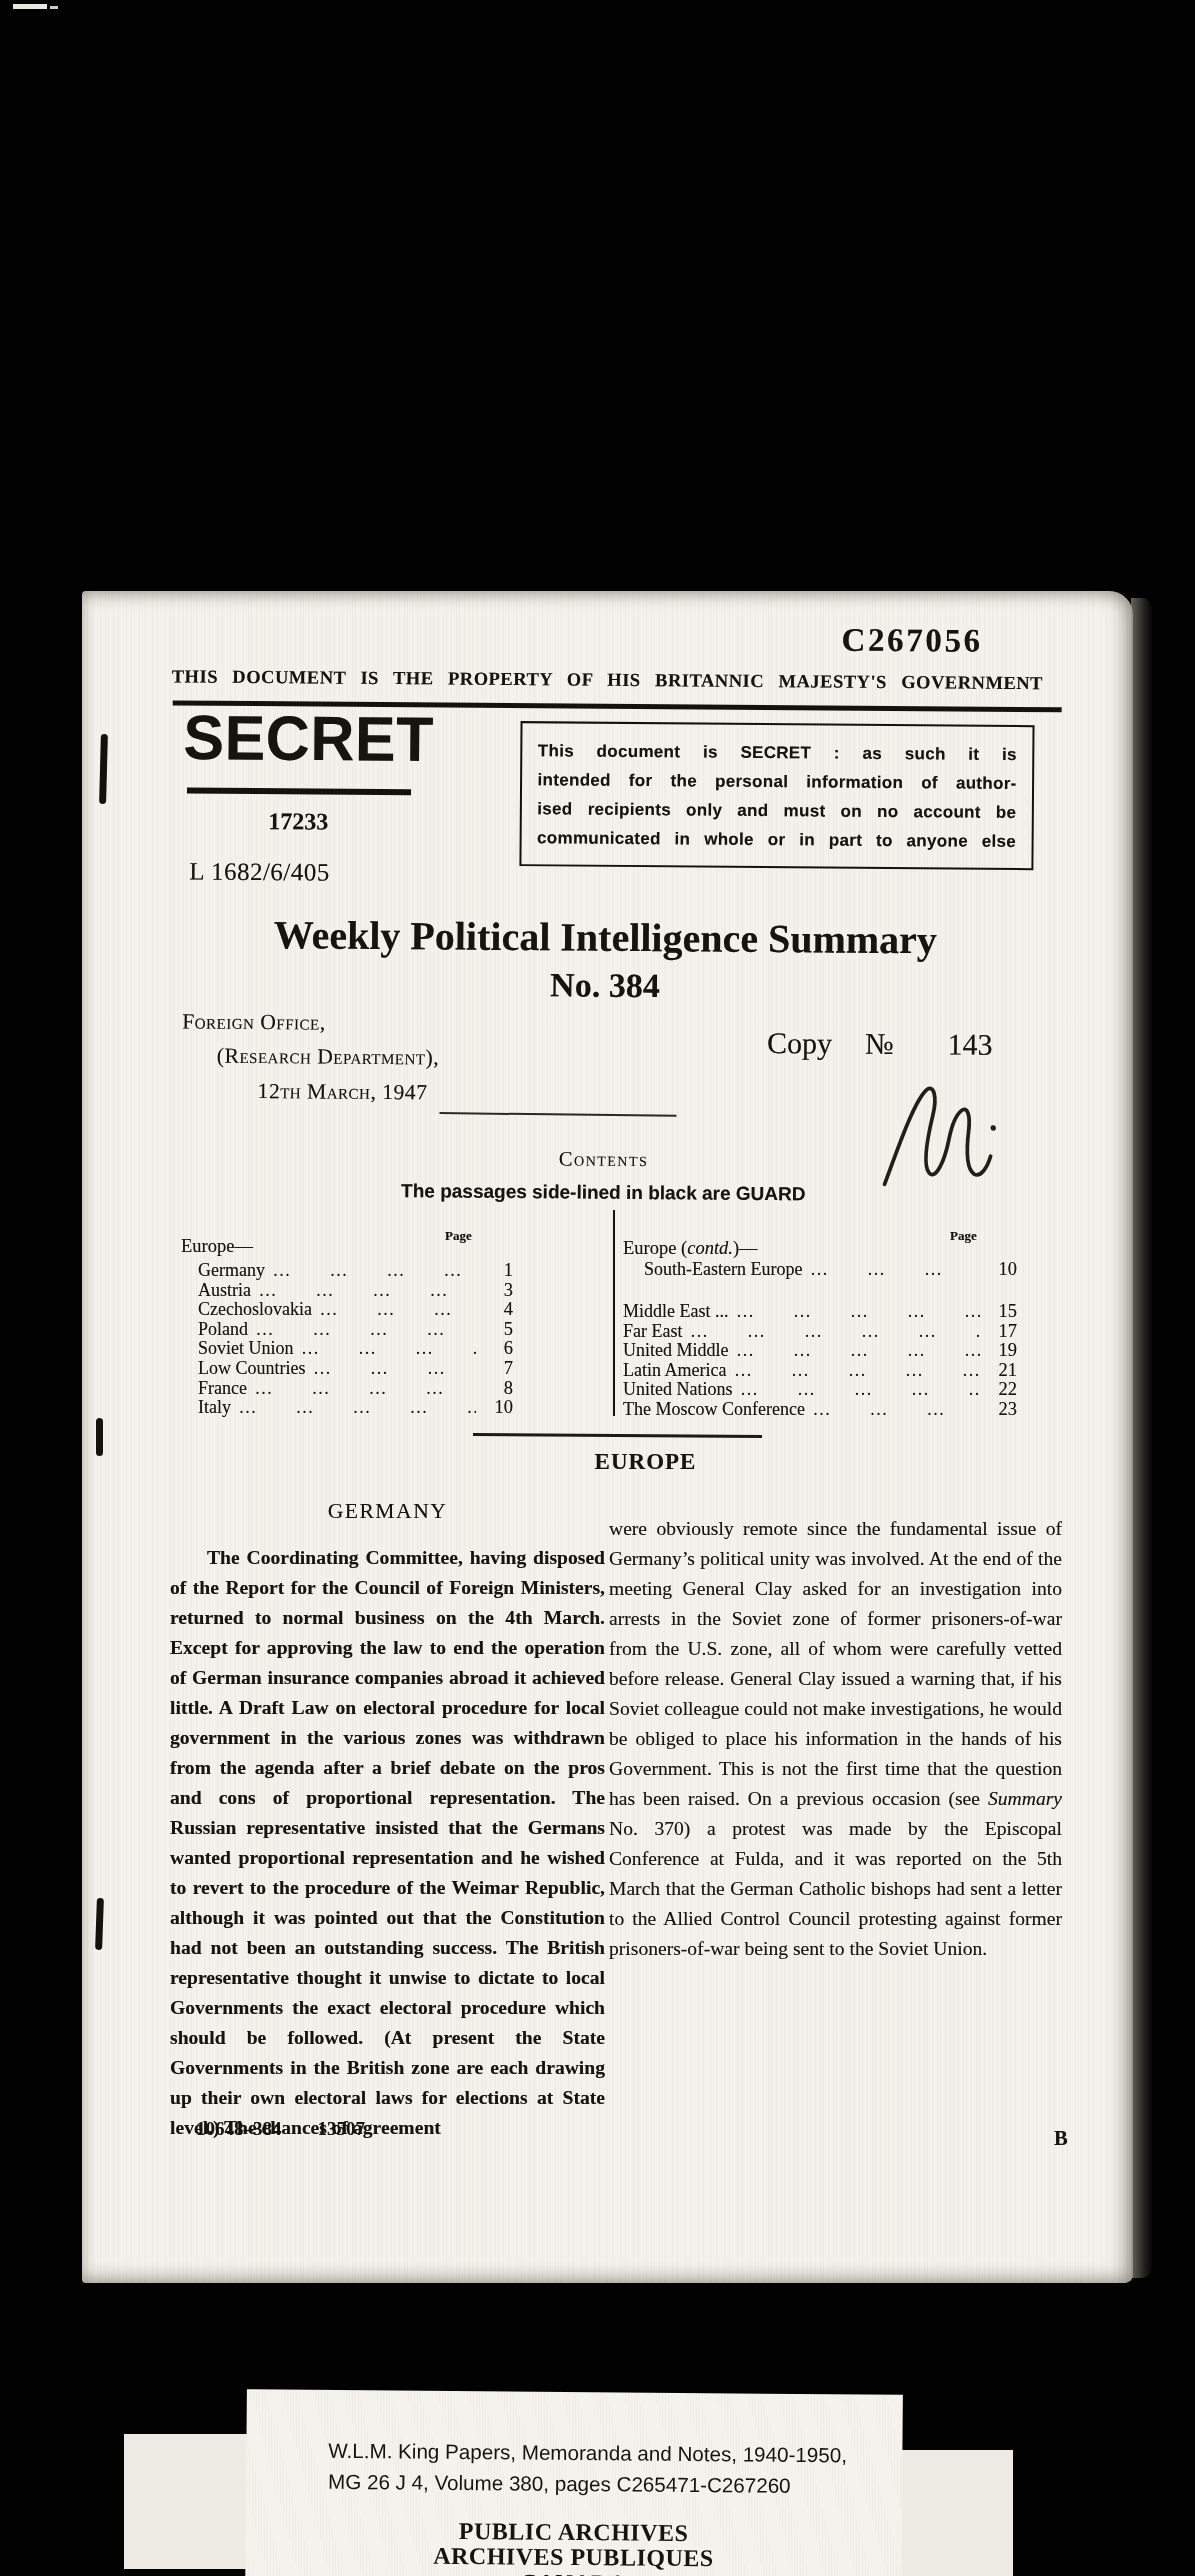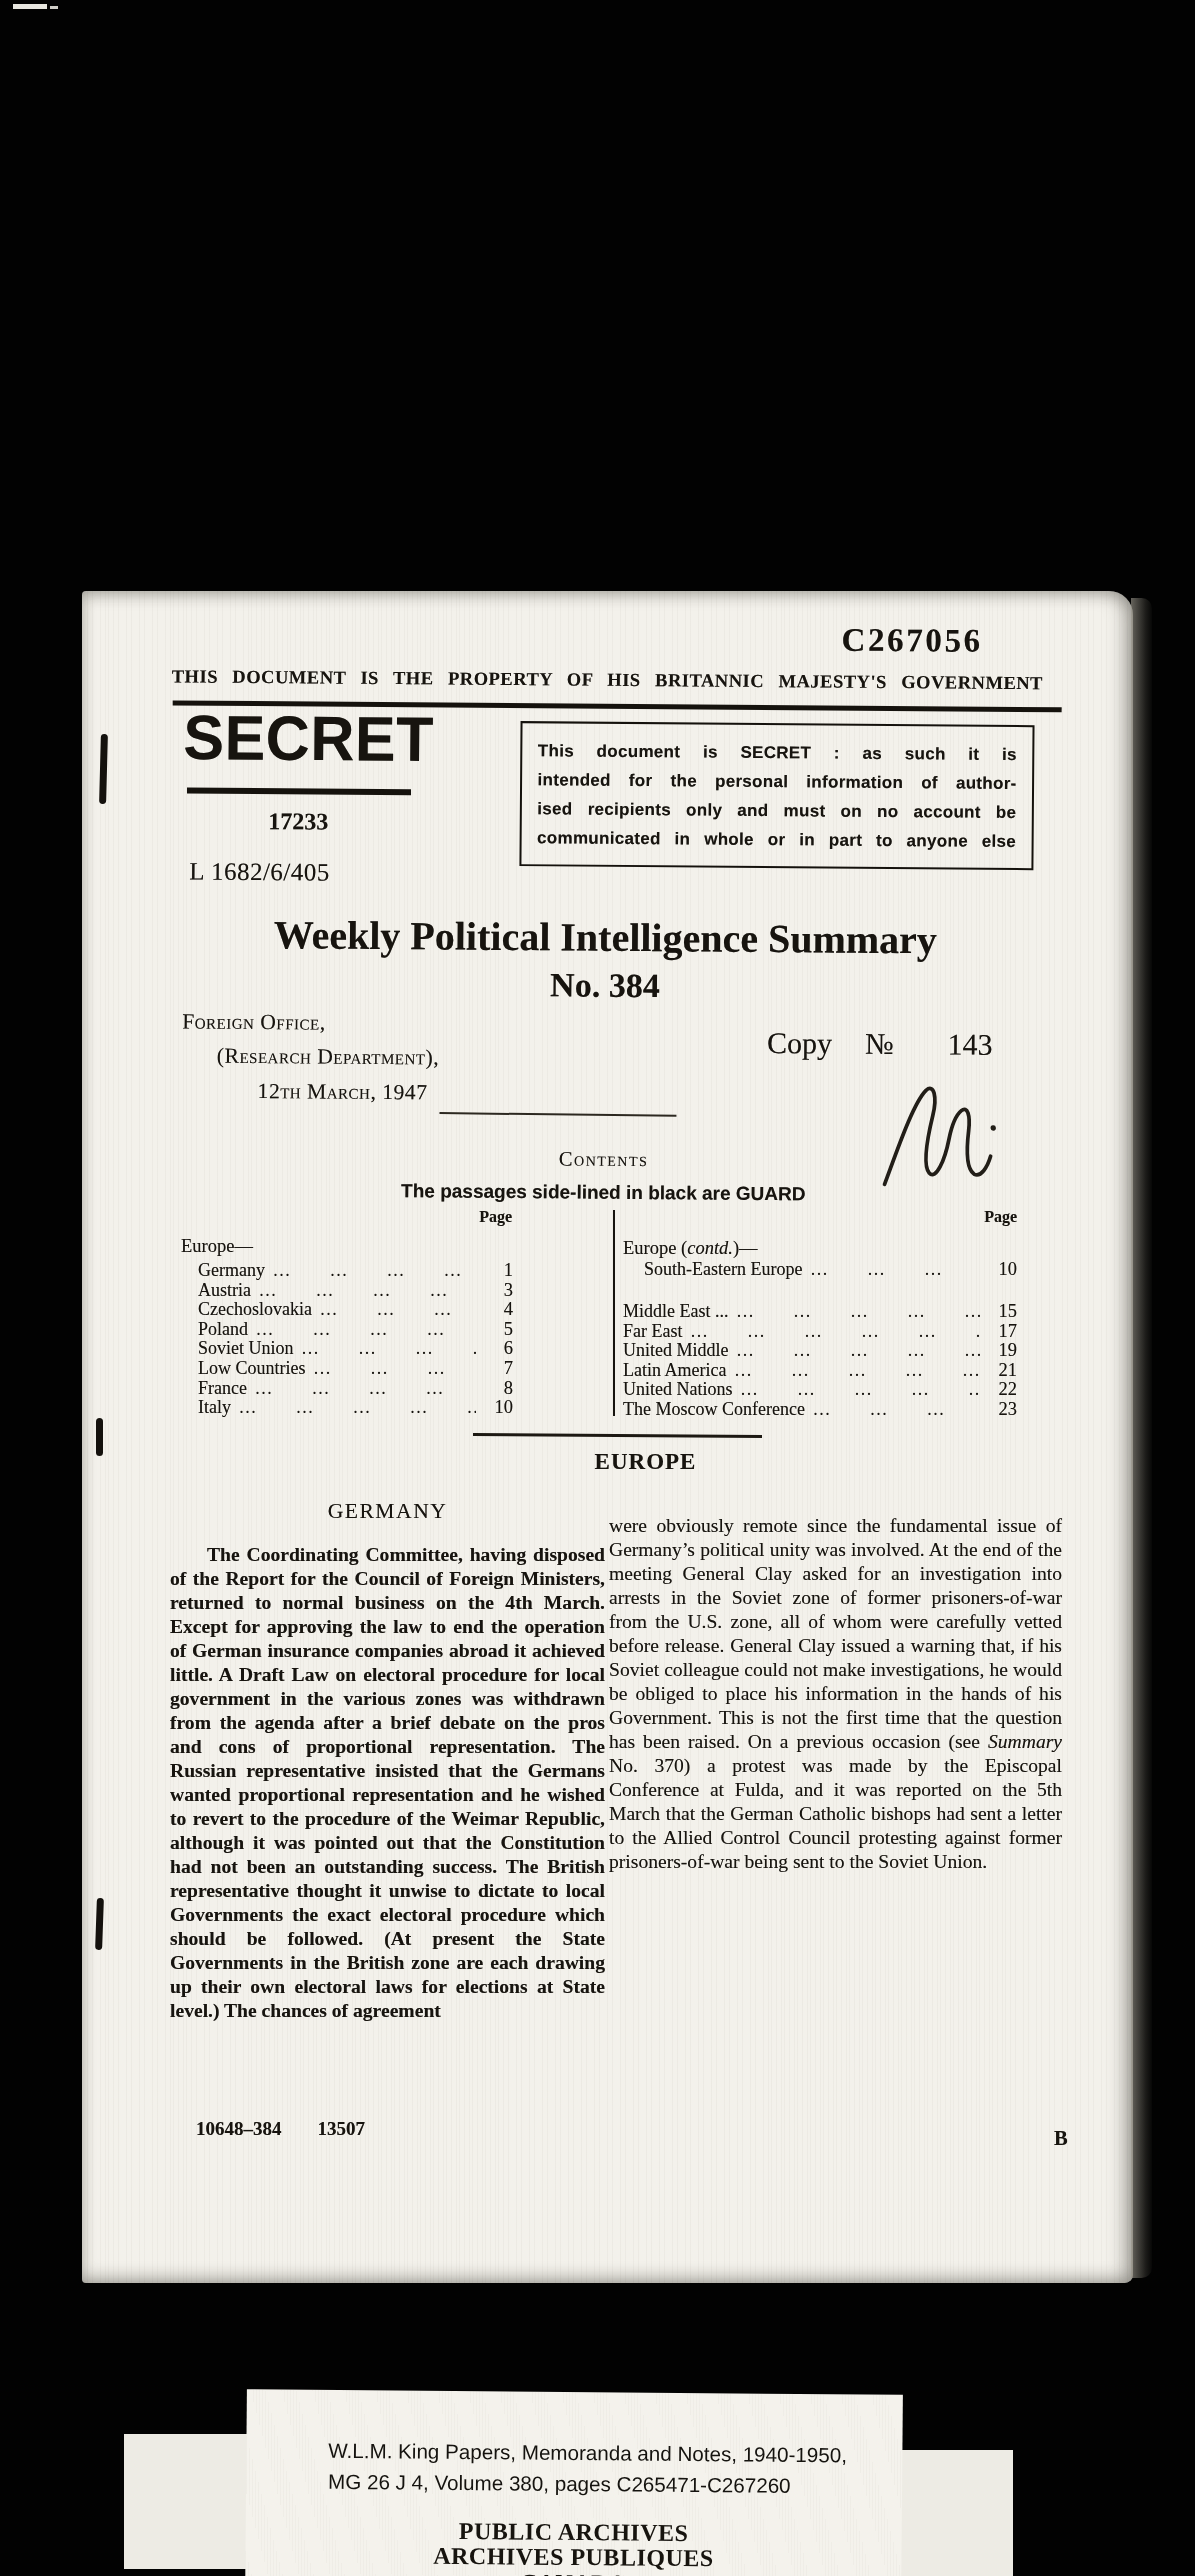--- a/index.html
+++ b/index.html
@@ -54,34 +54,34 @@
 
   .signature{left:792px;top:472px;width:129px;height:134px;transform:rotate(-6deg);}
 
   .divider-short{left:361px;top:519px;width:237px;height:2.1px;background:#2c2820;transform:rotate(0.2deg);}
 
   .contents-heading{left:0;top:553px;width:100%;text-align:center;
         font-variant:small-caps;font-size:20.6px;letter-spacing:1.5px;}
   .guard-note{left:0;top:587px;width:100%;text-align:center;font-weight:700;font-size:19px;}
 
   .toc-divider{left:531px;top:619px;width:1.5px;height:206px;background:#17140f;}
-  .toc-pagehdr{top:617px;width:67px;text-align:right;font-size:16px;font-weight:700;}
+  .toc-pagehdr{top:637px;width:67px;font-size:13px;font-weight:700;}
   .toc-group{font-size:18.5px;}
   .toc-rows{display:block;}
   .toc-row{display:flex;align-items:baseline;height:19.6px;font-size:18px;}
   .toc-leader{flex:1;overflow:hidden;white-space:nowrap;padding:0 4.1px 0 8.2px;letter-spacing:1.5px;}
   .toc-page{width:37px;text-align:right;font-size:18.5px;}
 
   .mid-rule{left:391px;top:843px;width:289px;height:2.6px;background:#1d1913;transform:rotate(0.35deg);}
   .europe-heading{left:409px;top:858px;width:309px;text-align:center;font-weight:700;font-size:23px;letter-spacing:1px;}
   .germany-heading{left:88px;top:908px;width:435px;text-align:center;font-size:21.6px;letter-spacing:1.5px;}
 
   .col-left{left:88px;top:952px;width:435px;font-weight:bold;}
   .col-right{left:527px;top:923px;width:453px;}
-  .body-text{font-size:19.6px;line-height:24px;text-align:justify;margin:0;}
+  .body-text{font-size:19.6px;line-height:30px;text-align:justify;margin:0;}
   .indent{text-indent:37px;}
 
   .print-code{left:114px;top:1527px;font-weight:700;font-size:19px;white-space:nowrap;}
   .print-code .gap{display:inline-block;width:36px;}
   .sig-letter{left:972px;top:1536px;font-weight:700;font-size:20.6px;}
 
   .side-mark{position:absolute;background:#14110d;border-radius:3.6px;}
   .mark-1{left:17.5px;top:143px;width:7.2px;height:70px;transform:rotate(1.5deg);}
   .mark-2{left:14.4px;top:827px;width:6.2px;height:38px;}
   .mark-3{left:14.4px;top:1307px;width:6.7px;height:52px;transform:rotate(2deg);}

